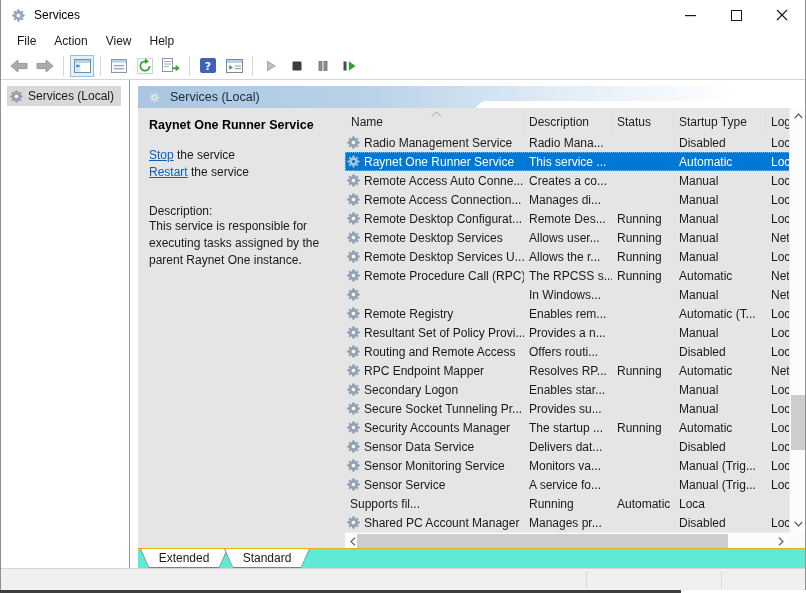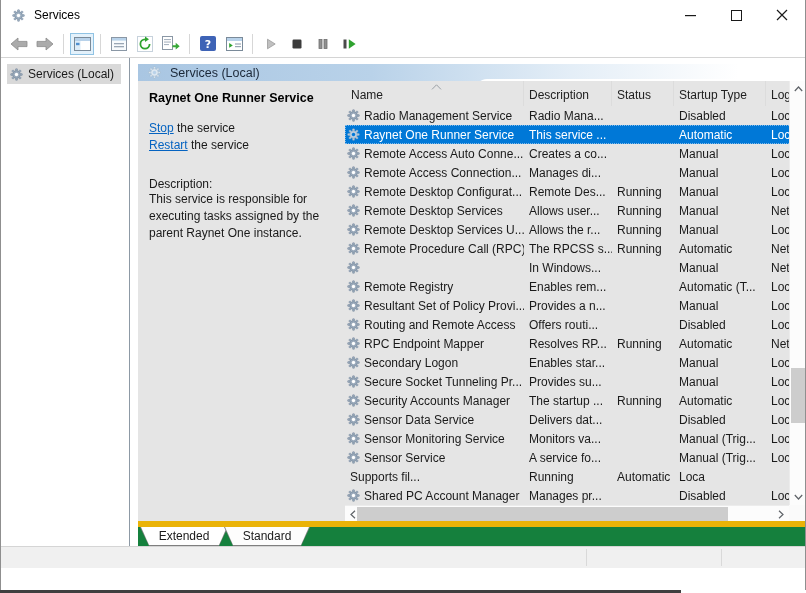--- a/index.html
+++ b/index.html
@@ -76,21 +76,21 @@
   .v-thumb { position:absolute; left:1px; width:14px; top:287px; height:55px; background:#cdcdcd; }
 
   .h-scrollbar { position:absolute; left:0; right:16px; top:424px; height:16px; background:#fcfcfc; border-top:1px solid #ececec; z-index:4; }
   .h-scrollbar .arrow { position:absolute; top:0; width:16px; height:16px; display:flex; align-items:center; justify-content:center; }
   .h-scrollbar .arrow.left { left:0; }
   .h-scrollbar .arrow.right { right:0; }
   .h-thumb { position:absolute; top:1px; height:14px; left:12px; width:371px; background:#cdcdcd; }
   .scroll-corner { position:absolute; right:0; top:424px; width:16px; height:16px; background:#fafafa; z-index:4; }
 
   
-  .tab-row { flex:0 0 20px; border-top:6px solid #eab308; display:flex; padding-left:2px; background:#15803d; }
+  .tab-row { flex:0 0 20px; border-top:1px solid #eab308; display:flex; padding-left:2px; background:#5eead4; }
   .tab { position:relative; height:19px; }
   .tab-shape { height:19px; clip-path:polygon(0 0,100% 0,calc(100% - 9px) 100%,9px 100%); background:#7f7f7f; }
   .tab-inner { position:absolute; inset:0 1px 1px 1px; clip-path:polygon(0 0,100% 0,calc(100% - 8px) 100%,8px 100%);
     background:#fff; display:flex; align-items:flex-start; justify-content:center; padding:2px 18px 0 18px; white-space:nowrap; }
   .tab.inactive .tab-inner { background:#fdfdfd; }
 
   
   .statusbar { flex:0 0 22px; background:#f0f0f0; border-top:1px solid #d5d5d5; position:relative; }
   .statusbar .div1 { position:absolute; left:585px; top:2px; bottom:2px; width:1px; background:#d9d9d9; }
   .statusbar .div2 { position:absolute; left:720px; top:2px; bottom:2px; width:1px; background:#d9d9d9; }
@@ -137,20 +137,26 @@
         <div class="win-btn">
             <span>
               <svg width="12" height="12" viewBox="0 0 12 12">
                 <path d="M1 1 L11 11 M11 1 L1 11" stroke="#1a1a1a" stroke-width="1.2" fill="none"></path>
               </svg>
             </span>
           </div>
       </div>
     </div>
 
+    <div class="menubar">
+      <span class="menu-item">File</span>
+      <span class="menu-item">Action</span>
+      <span class="menu-item">View</span>
+      <span class="menu-item">Help</span>
+    </div>
 
     <div class="toolbar">
       <div class="tool-btn">
           <span>
             <svg width="18" height="14" viewBox="0 0 18 14">
               <path d="M8 1 L1 7 L8 13 L8 9.6 L17 9.6 L17 4.4 L8 4.4 Z" fill="#ababab" stroke="#8a8a8a" stroke-width="0.8"></path>
             </svg>
           </span>
         </div>
       <div class="tool-btn">

